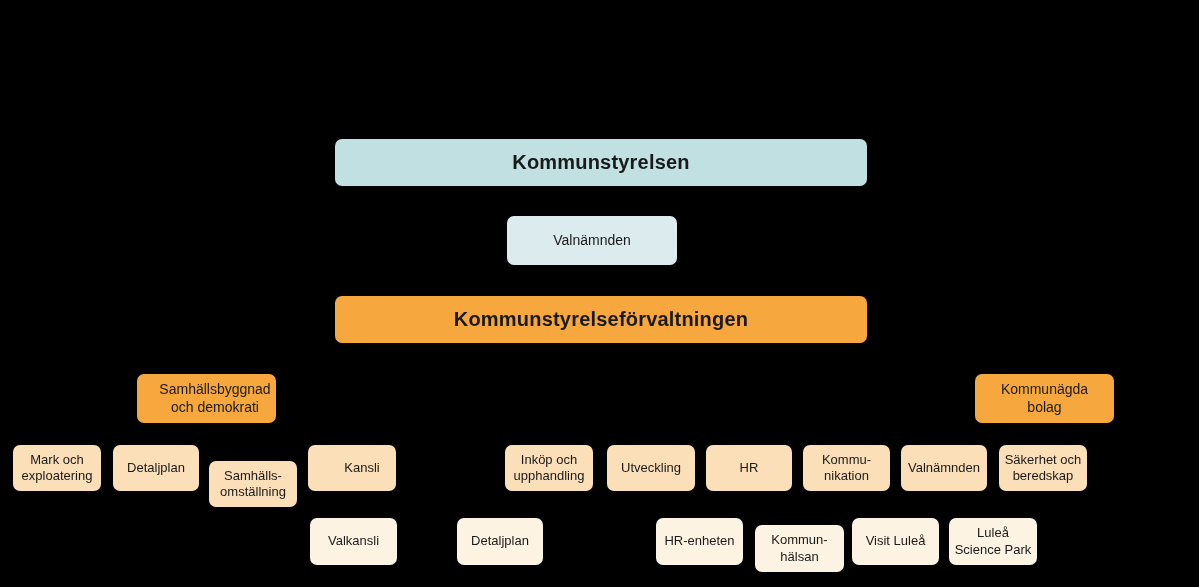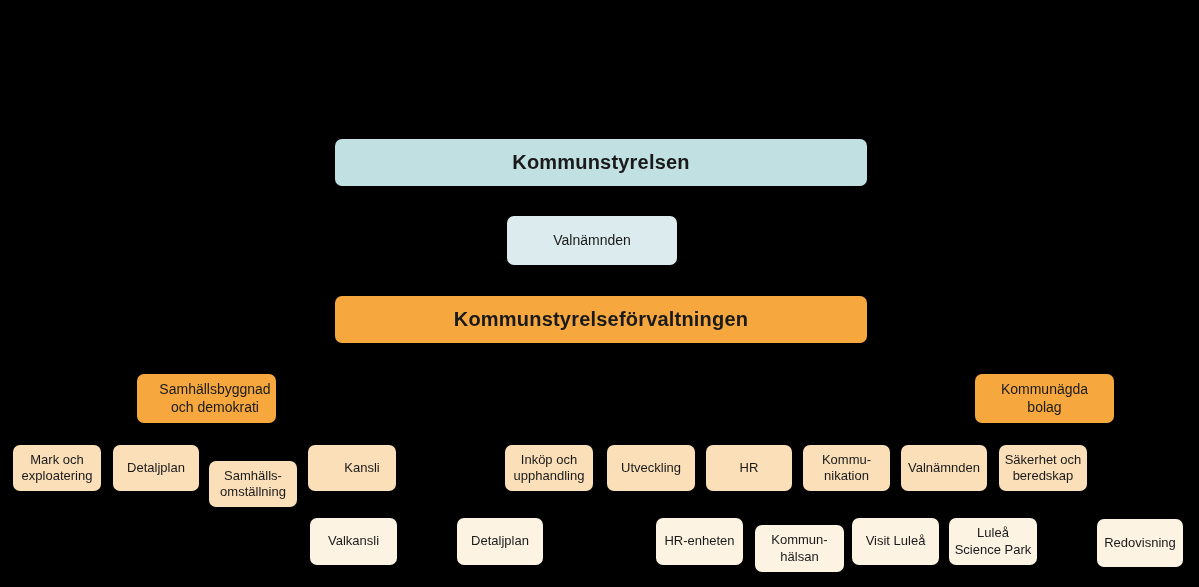--- a/index.html
+++ b/index.html
@@ -70,15 +70,14 @@
 beredskap</div>
 
   <div class="node tier-unit label-sm" style="left:310px; top:518px; width:87px; height:47px;">Valkansli</div>
   <div class="node tier-unit label-sm" style="left:457px; top:518px; width:86px; height:47px;">Detaljplan</div>
   <div class="node tier-unit label-sm" style="left:656px; top:518px; width:87px; height:47px;">HR-enheten</div>
   <div class="node tier-unit label-sm" style="left:755px; top:518px; width:89px; height:47px;margin-top:7px;">Kommun-
 hälsan</div>
   <div class="node tier-unit label-sm" style="left:949px; top:518px; width:88px; height:47px;">Luleå
 Science Park</div>
   <div class="node tier-unit label-sm" style="left:852px; top:518px; width:87px; height:47px;">Visit Luleå</div>
-  <div class="node tier-unit label-sm" style="left:1097px; top:519px; width:86px; height:48px;">Redovisning</div>
 
 </div>
 
 </body></html>

